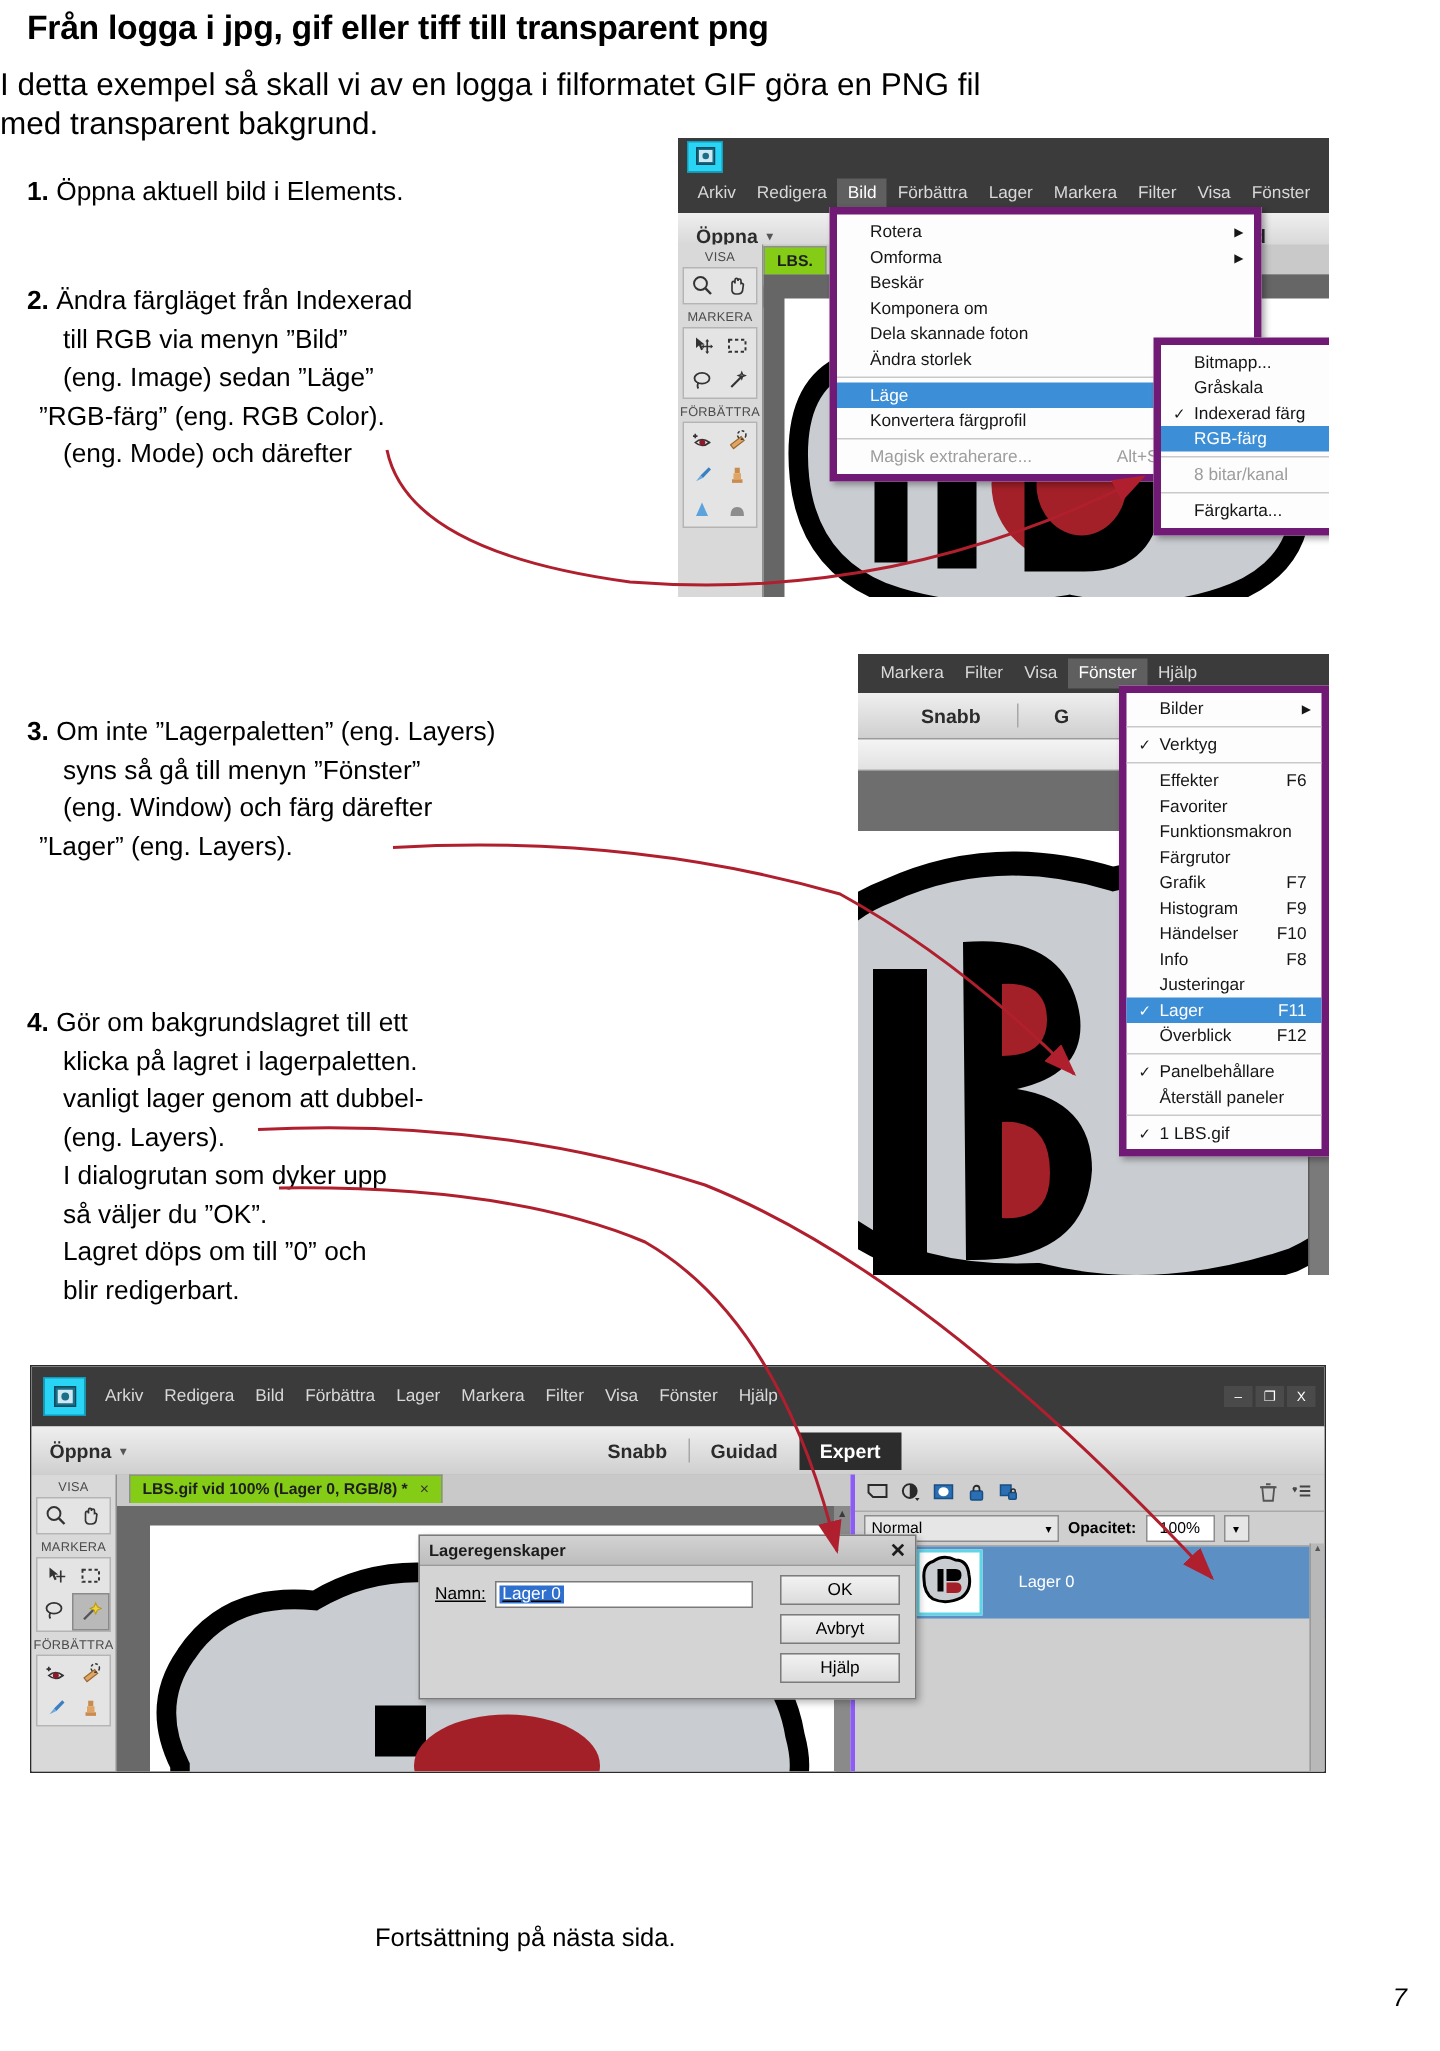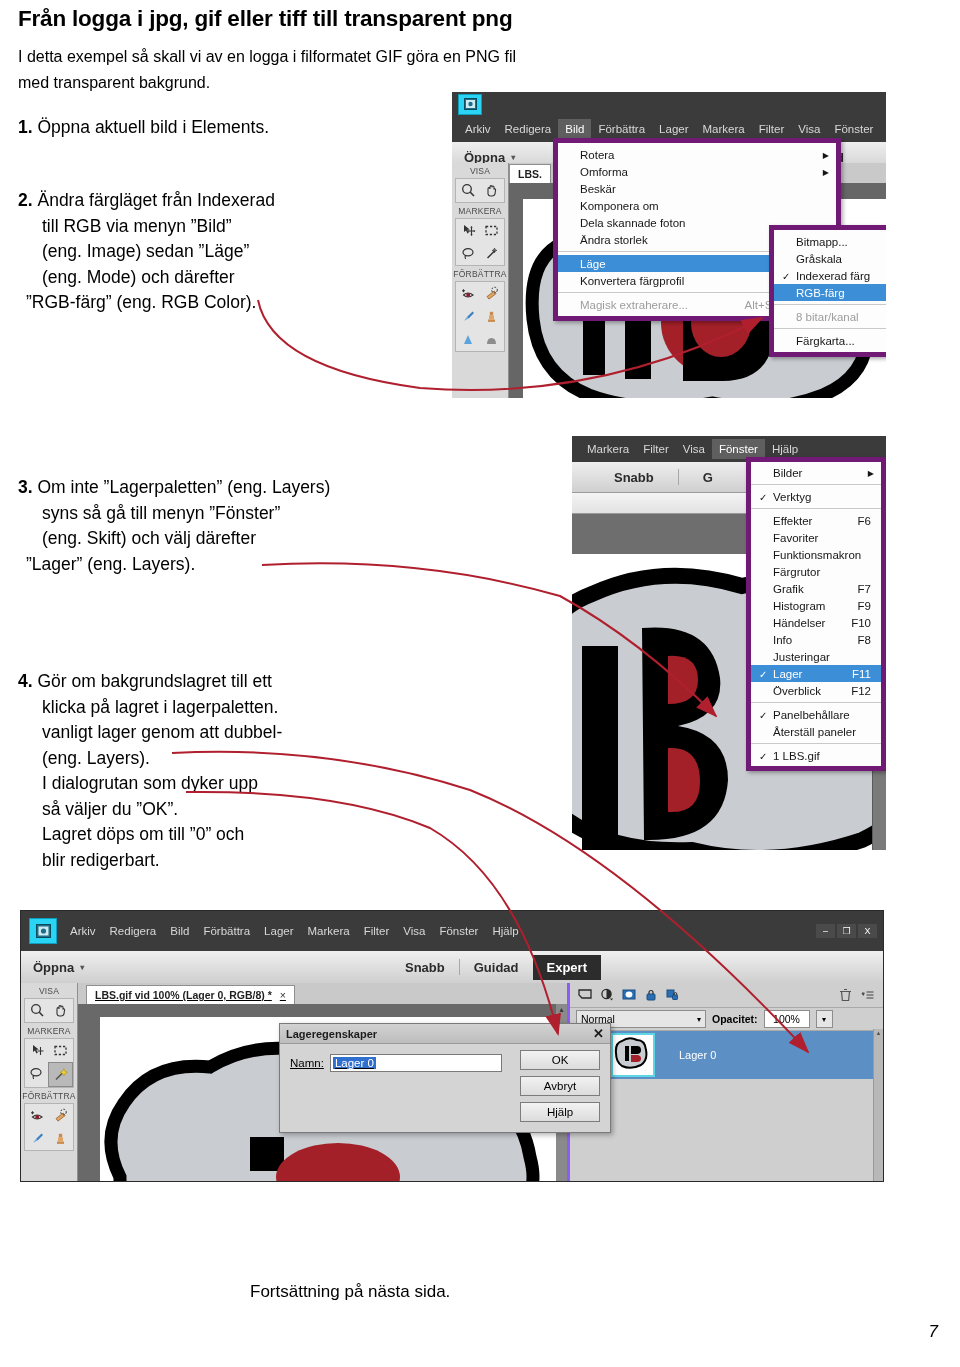--- a/index.html
+++ b/index.html
@@ -9,22 +9,22 @@
     font-family:"Liberation Sans", sans-serif;
     color:#000;
     overflow:hidden;
   }
   
   .doc-title{
     position:absolute;left:18px;top:6px;width:700px;
     font-size:22.5px;font-weight:bold;letter-spacing:-0.2px;
   }
   .doc-intro{
-    position:absolute;left:18px;top:44px;width:700px;
-    font-size:16px;line-height:26px;
+    position:absolute;left:0;top:44px;width:700px;
+    font-size:21px;line-height:26px;
   }
   .step{
     position:absolute;font-size:17.5px;line-height:25.5px;
   }
   .step .num{font-weight:bold;}
   .step-hang{padding-left:22px;text-indent:-22px;}
   .footer-note{
     position:absolute;left:250px;top:1282px;font-size:17px;
   }
   .page-num{
@@ -60,21 +60,21 @@
   .pse-toolpanel{
     position:absolute;left:0;top:56px;bottom:0;width:56px;
     background:#d9d9d9;border-right:1px solid #8f8f8f;
     font-size:8.5px;color:#4a4a4a;text-align:center;
   }
   .tp-h{padding:3px 0 2px;letter-spacing:.2px;}
   .tp-grid{display:flex;flex-wrap:wrap;justify-content:center;gap:0px;
            background:#e4e4e4;border:1px solid #b4b4b4;margin:0 3px;}
   .tp-cell{width:23px;height:23px;display:flex;align-items:center;justify-content:center;}
   .tp-cell.sel{background:#b9b9b9;border:1px solid #8a8a8a;}
-  .doc-tab{background:#ffffff;border:1px solid #8f8f8f;border-bottom:none;
+  .doc-tab{background:#84cc16;border:1px solid #8f8f8f;border-bottom:none;
            font-size:10.5px;padding:3px 8px 3px 8px;display:flex;align-items:center;gap:8px;color:#1e1e1e;font-weight:bold;}
   .doc-tab .x{font-weight:normal;color:#333;}
   .pse-canvas{position:absolute;background:#666;}
   .art{position:absolute;background:#fff;overflow:hidden;}
 
   
   .menu{
     position:absolute;background:#fdfdfd;border:5px solid #701a75;
     box-shadow:2px 2px 4px rgba(0,0,0,.32);font-size:11.5px;color:#161616;
     padding:3px 0;
@@ -129,31 +129,31 @@
   <span>Öppna aktuell bild i Elements.</span>
 </div>
 
 <div class="step" style="left:18px;top:188px;width:430px;">
   <div class="step-hang" style="padding-left:24px;text-indent:-24px;">
     <span class="num">2.</span>
     <span>Ändra färgläget från Indexerad</span>
   </div>
   <div style="padding-left:24px;">till RGB via menyn ”Bild”</div>
   <div style="padding-left:24px;">(eng. Image) sedan ”Läge”</div>
+  <div style="padding-left:8px;">”RGB-färg” (eng. RGB Color).</div>
   <div style="padding-left:24px;">(eng. Mode) och därefter</div>
-  <div style="padding-left:8px;">”RGB-färg” (eng. RGB Color).</div>
 </div>
 
 <div class="step" style="left:18px;top:475px;width:430px;">
   <div style="padding-left:24px;text-indent:-24px;">
     <span class="num">3.</span>
     <span>Om inte ”Lagerpaletten” (eng. Layers)</span>
   </div>
   <div style="padding-left:24px;">syns så gå till menyn ”Fönster”</div>
-  <div style="padding-left:24px;">(eng. Skift) och välj därefter</div>
+  <div style="padding-left:24px;">(eng. Window) och färg därefter</div>
   <div style="padding-left:8px;">”Lager” (eng. Layers).</div>
 </div>
 
 <div class="step" style="left:18px;top:669px;width:430px;">
   <div style="padding-left:24px;text-indent:-24px;">
     <span class="num">4.</span>
     <span>Gör om bakgrundslagret till ett</span>
   </div>
   <div style="padding-left:24px;">klicka på lagret i lagerpaletten.</div>
   <div style="padding-left:24px;">vanligt lager genom att dubbel-</div>
@@ -497,21 +497,21 @@
       <div class="tp-cell">
         <svg width="15" height="15" viewBox="0 0 15 15">
             <rect x="4" y="10.5" width="7" height="2.4" fill="#c98b4e"></rect>
             <rect x="5" y="6.5" width="5" height="4" fill="#e0a464"></rect>
             <rect x="5.8" y="2.8" width="3.4" height="3.6" fill="#c98b4e"></rect>
           </svg>
       </div>
     </div>
   </div>
 
-  <div style="position:absolute;left:57px;top:72px;width:500px;height:21px;background:#c9c9c9;border-bottom:6px solid #ec4899;display:flex;align-items:flex-end;text-decoration:underline;">
+  <div style="position:absolute;left:57px;top:72px;width:500px;height:21px;background:#c9c9c9;border-bottom:6px solid #ec4899;display:flex;align-items:flex-start;">
     <div class="doc-tab" style="margin-left:8px;">
       <span>LBS.gif vid 100% (Lager 0, RGB/8) *</span>
       <span class="x">×</span>
     </div>
   </div>
 
   <div style="position:absolute;left:57px;top:93px;width:489px;bottom:0;background:#696969;">
     <div style="position:absolute;left:22px;top:13px;right:10px;bottom:0;background:#fff;overflow:hidden;">
       <svg width="460" height="165" viewBox="0 0 460 165">
         <path d="M20 160 Q0 120 24 86 Q52 44 110 50 Q160 20 224 38 Q300 16 348 56 Q420 78 430 140 Q436 162 430 175 L20 175 Z" fill="#c9cdd1" stroke="#000" stroke-width="13"></path>

